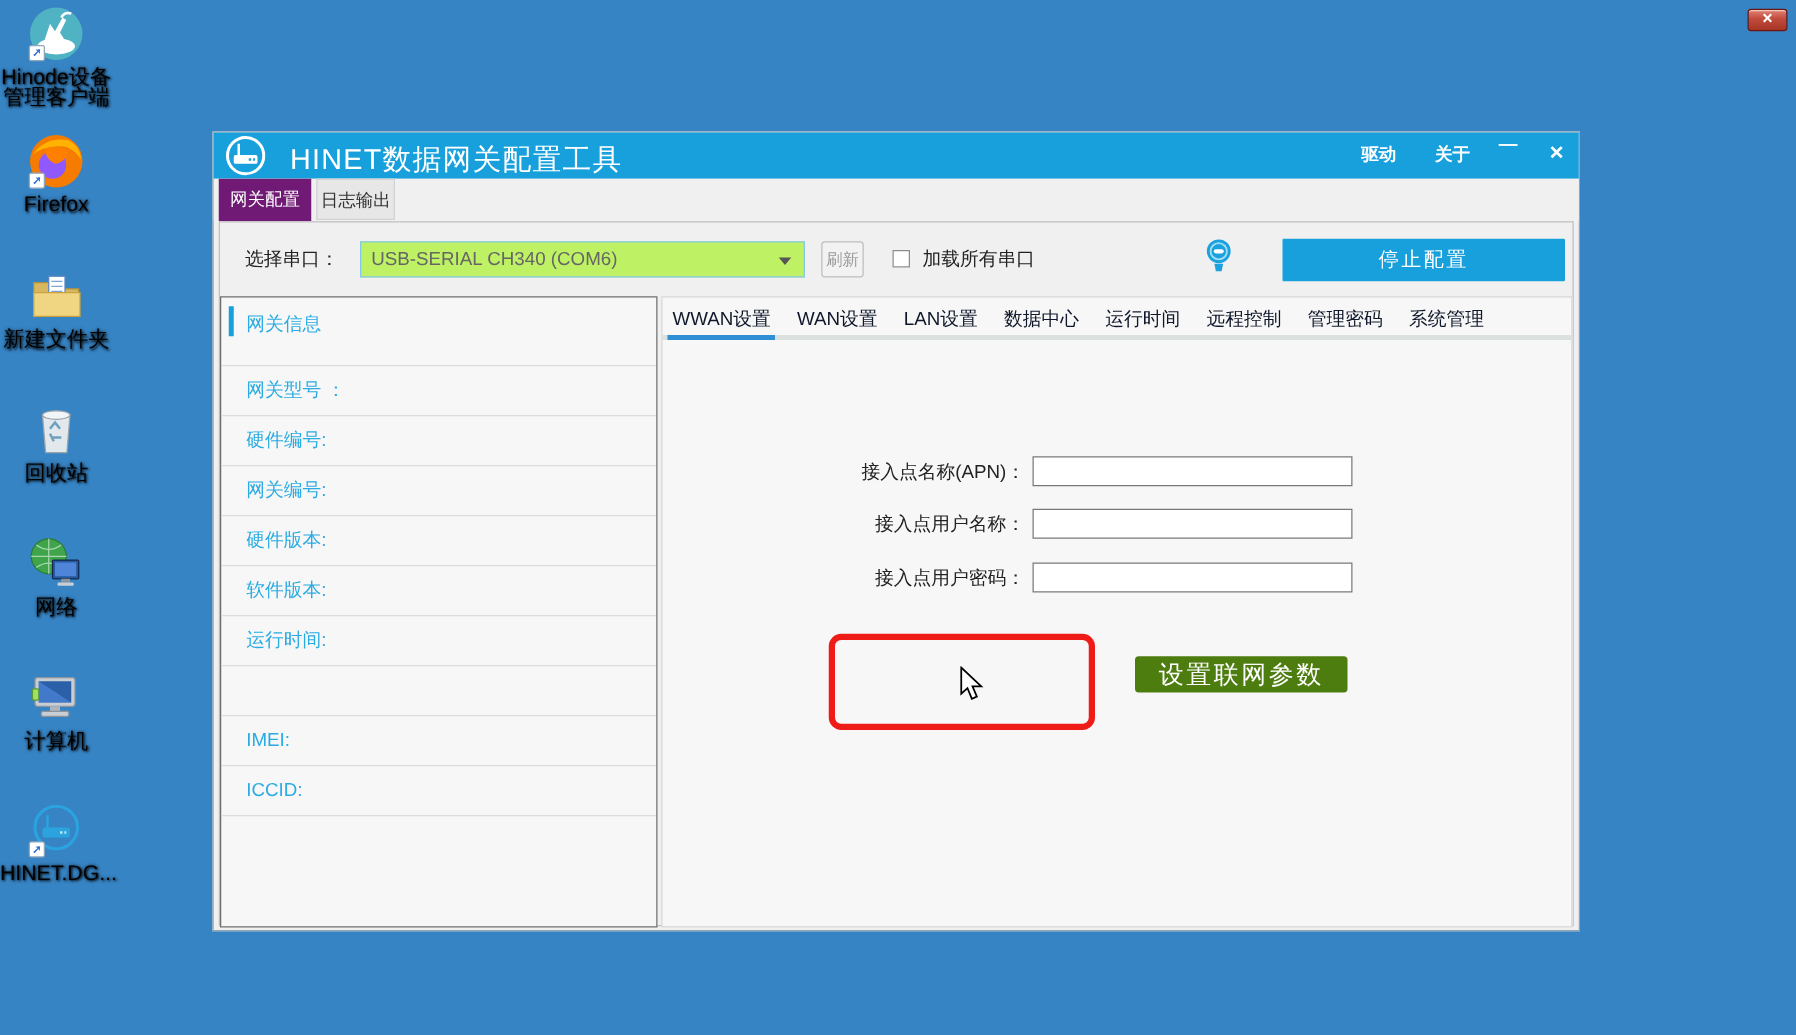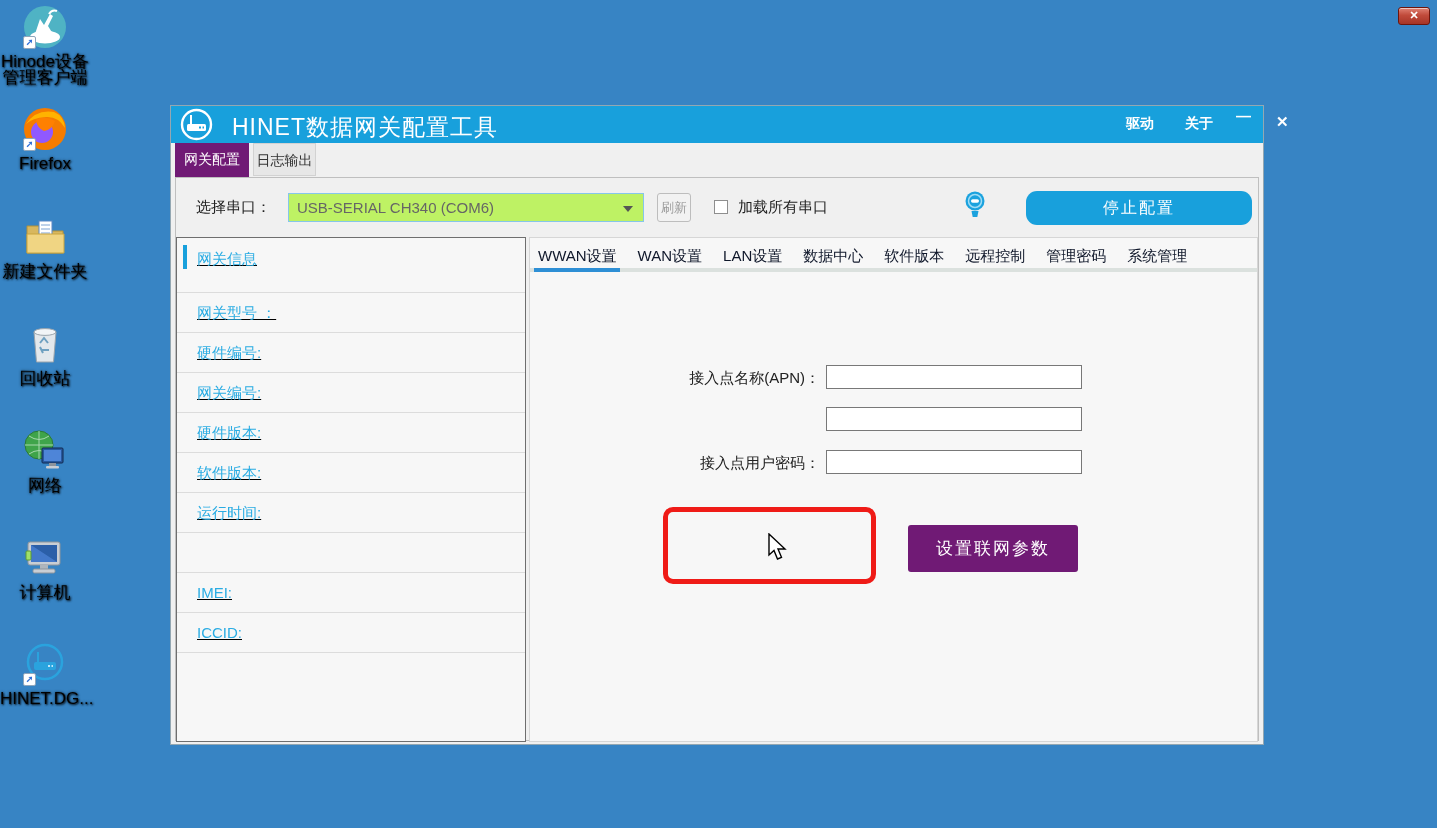--- a/index.html
+++ b/index.html
@@ -20,21 +20,21 @@
                   background:linear-gradient(#E08273,#C14B3B 45%,#A63526); border:1px solid #6E150C;
                   border-radius:3px; color:#fff; font-size:11px; font-weight:bold; line-height:15px;
                   text-align:center; box-shadow:inset 0 1px 0 rgba(255,255,255,.55); }
 
   
   .window { position:absolute; left:170px; top:105px; width:1094px; height:640px;
             background:#F0F0F0; border:1px solid #93A7B2; }
   .titlebar { position:absolute; left:0; top:0; right:0; height:37px; background:#18A0DC; }
   .app-icon { position:absolute; left:9px; top:2px; }
   .title { position:absolute; left:61px; top:6px; font-size:23px; color:#fff; letter-spacing:1px; }
-  .tb-item { position:absolute; top:9px; color:#fff; font-size:14px; font-weight:bold; cursor:pointer;margin-left:37px; }
+  .tb-item { position:absolute; top:9px; color:#fff; font-size:14px; font-weight:bold; cursor:pointer; }
   .tb-driver { left:918px; } .tb-about { left:977px; }
   .tb-min { left:1028px; top:1px; font-size:15px; } .tb-close { left:1068px; top:7px; font-size:15px; }
 
   .tabstrip { position:absolute; left:0; top:37px; right:0; height:34px; background:#F0F0F0; }
   .main-tab { position:absolute; top:0; height:34px; font-size:14px; text-align:center; line-height:33px; cursor:pointer; }
   .main-tab.active { left:4px; width:74px; background:#701a75; color:#fff; }
   .main-tab.inactive { left:82px; width:63px; background:#E7E7E7; color:#333; border:1px solid #D2D2D2; height:33px; }
 
   .container { position:absolute; left:4px; top:71px; width:1084px; height:564px;
                border:1px solid #BFBFBF; background:#F0F0F0; }
@@ -45,26 +45,26 @@
            border:1px solid #86C6EA; font-size:15px; color:#666; line-height:27px; padding-left:8px; cursor:pointer; }
   .combo-arrow { position:absolute; right:10px; top:12px; width:0; height:0;
                  border-left:5px solid transparent; border-right:5px solid transparent; border-top:6px solid #555; }
   .refresh-btn { position:absolute; left:481px; top:15px; width:34px; height:29px; background:#F2F2F2;
                  border:1px solid #BDBDBD; border-radius:3px; font-size:13px; color:#9A9A9A;
                  font-family:"Liberation Sans", sans-serif; }
   .load-all-cb { position:absolute; left:538px; top:22px; width:14px; height:14px; background:#fff; border:1px solid #8E8E8E; cursor:pointer; }
   .load-all-label { position:absolute; left:562px; top:20px; font-size:15px; color:#222; }
   .bulb { position:absolute; left:788px; top:13px; }
   .stop-btn { position:absolute; left:850px; top:13px; width:226px; height:34px; background:#18A0DC;
-              border:none; border-radius:11px; color:#fff; font-size:16px; letter-spacing:2px;
+              border:none; border-radius:1px; color:#fff; font-size:16px; letter-spacing:2px;
               font-family:"Liberation Sans", sans-serif; cursor:pointer; }
 
   
   .info-panel { position:absolute; left:0px; top:59px; width:350px; height:505px;
-                border:1px solid #6E6E6E; background:#F7F7F7; overflow:hidden;text-decoration:underline; }
+                border:1px solid #6E6E6E; background:#F7F7F7; overflow:hidden; }
   .info-header { position:relative; height:55px; border-bottom:1px solid #DCDCDC;
                  font-size:15px; color:#2AACE3; padding:12px 0 0 20px; }
   .blue-bar { position:absolute; left:6px; top:7px; width:4px; height:24px; background:#18A0DC; }
   .info-row { height:40px; line-height:40px; padding-left:20px; font-size:15px; color:#2AACE3;
               border-bottom:1px solid #DCDCDC; }
 
   
   .right-panel { position:absolute; left:353px; top:59px; width:729px; height:505px;
                  border:1px solid #D6D6D6; background:#F7F7F7; }
   .settings-tabs { position:absolute; left:6px; top:5px; right:0; height:26px; display:flex; gap:17px;
@@ -72,22 +72,22 @@
   .settings-tab { line-height:26px; padding:0 2px; white-space:nowrap; cursor:pointer; }
   .tabs-baseline { position:absolute; left:0; top:30px; right:0; height:4px; background:#DBE1DE; }
   .active-underline { position:absolute; left:4px; top:30px; width:86px; height:4px; background:#2E8FD5; }
 
   .form-label { position:absolute; left:0; width:290px; text-align:right; font-size:15px; color:#222; line-height:25px; }
   .form-input { position:absolute; left:296px; width:256px; height:24px; background:#fff;
                 border:1px solid #787878; font-size:14px; padding:0 5px; font-family:"Liberation Sans", sans-serif; }
   .read-btn { position:absolute; left:153px; top:287px; width:172px; height:29px; background:#54BEEC;
               border:none; border-radius:3px; color:#fff; font-size:16px; letter-spacing:2px;
               font-family:"Liberation Sans", sans-serif; cursor:pointer; }
-  .set-btn { position:absolute; left:378px; top:287px; width:170px; height:47px; background:#701a75;
-             border:none; border-radius:3px; color:#fff; font-size:17px; letter-spacing:2px;
+  .set-btn { position:absolute; left:378px; top:287px; width:170px; height:29px; background:#4d7c0f;
+             border:none; border-radius:3px; color:#fff; font-size:20px; letter-spacing:2px;
              font-family:"Liberation Sans", sans-serif; cursor:pointer; }
   .red-box { position:absolute; left:133px; top:269px; width:213px; height:77px;
              border:5px solid #EF1B17; border-radius:10px; }
 
   .cursor { position:absolute; left:766px; top:533px; z-index:50; }
 </style>
 </head>
 <body>
 
 <div class="dicon" style="top:4px">
@@ -242,30 +242,31 @@
       <div class="info-row">IMEI:</div>
       <div class="info-row">ICCID:</div>
     </div>
 
     <div class="right-panel">
       <div class="settings-tabs">
         <span class="settings-tab">WWAN设置</span>
         <span class="settings-tab">WAN设置</span>
         <span class="settings-tab">LAN设置</span>
         <span class="settings-tab">数据中心</span>
-        <span class="settings-tab">软件版本</span>
+        <span class="settings-tab">运行时间</span>
         <span class="settings-tab">远程控制</span>
         <span class="settings-tab">管理密码</span>
         <span class="settings-tab">系统管理</span>
       </div>
       <div class="tabs-baseline"></div>
       <div class="active-underline"></div>
 
       <span class="form-label" style="top:127px">接入点名称(APN)：</span>
       <input class="form-input" style="top: 127px;" value="">
+      <span class="form-label" style="top:169px">接入点用户名称：</span>
       <input class="form-input" style="top: 169px;" value="">
       <span class="form-label" style="top:212px">接入点用户密码：</span>
       <input class="form-input" style="top: 212px;" value="">
 
       <button class="set-btn">设置联网参数</button>
       <div class="red-box"></div>
     </div>
 
   </div>
 </div>

